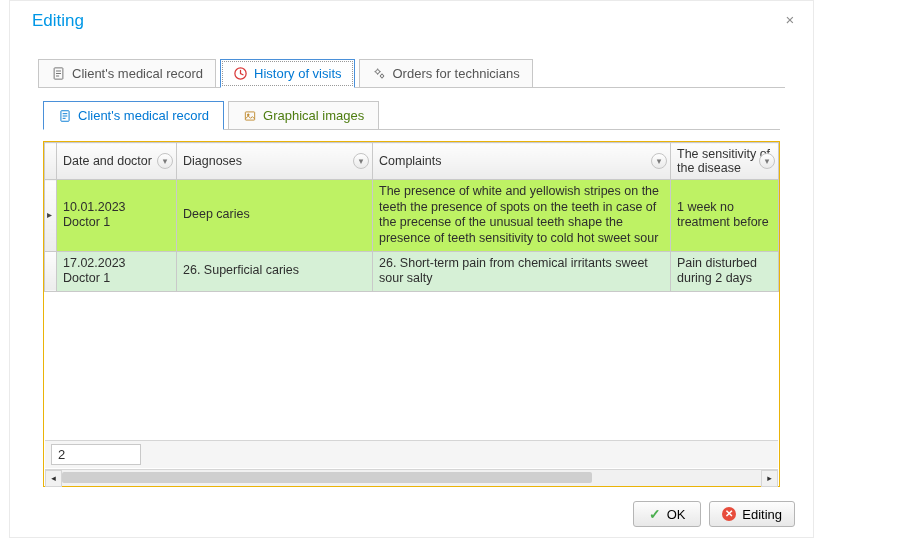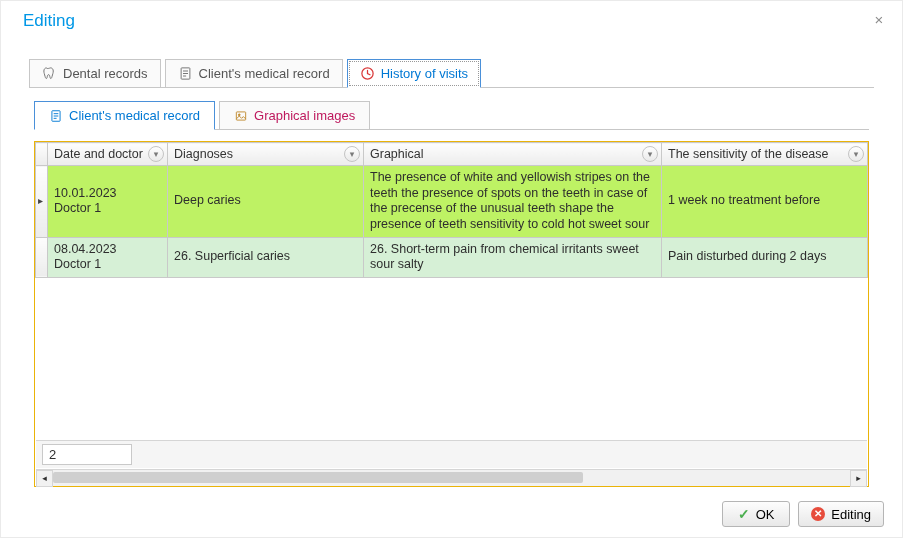--- a/index.html
+++ b/index.html
@@ -9,24 +9,25 @@
     font-size: 13px;
     background: #fff;
     width: 903px;
     height: 538px;
     overflow: hidden;
     position: relative;
     color: #2e2e2e;
   }
   .dialog {
     position: relative;
-    width: 903px;
+    width: 805px;
     height: 538px;
     border: 1px solid #eaeaea;
     background: #fff;
+    margin-left: 9px;
   }
   .titlebar {
     position: relative;
     height: 40px;
     padding: 10px 20px 0 22px;
     color: #0097e6;
     font-size: 17px;
     font-weight: 500;
   }
   .close-x {
@@ -83,21 +84,21 @@
   }
   .subtab {
     display: flex;
     align-items: center;
     padding: 6px 14px;
     margin-right: 4px;
     border: 1px solid #c7c7c7;
     border-bottom: none;
     background: #fafafa;
     cursor: pointer;
-    color: #be185d;
+    color: #4d7c0f;
     gap: 6px;
   }
   .subtab.active {
     background: #fff;
     border: 1px solid #4a90d9;
     border-bottom: 1px solid #fff;
     margin-bottom: -1px;
     color: #0078d4;
   }
   .subtab svg { width: 14px; height: 14px; display: block; }
@@ -239,39 +240,41 @@
 </head>
 <body>
 
 <div class="dialog">
   <div class="titlebar">Editing</div>
   <div class="close-x">×</div>
 
   <div class="tabs">
     <div class="tab">
       <svg viewBox="0 0 24 24" fill="none" stroke="#777" stroke-width="1.6">
-          <path d="M7 3c-2 0-4 2-4 5 0 3 1 5 2 9 .5 2 1 3 2 3s1-2 2-5c.5-1.5 2.5-1.5 3 0 1 3 1 5 2 5s1.5-1 2-3c1-4 2-6 2-9 0-3-2-5-4-5-1.5 0-2.5 1-5 1S8.5 3 7 3z"></path>
-        </svg>
-      <span>Dental records</span>
-    </div>
-    <div class="tab">
-      <svg viewBox="0 0 24 24" fill="none" stroke="#777" stroke-width="1.6">
           <rect x="5" y="3" width="14" height="18" rx="1"></rect>
           <line x1="8" y1="8" x2="16" y2="8"></line>
           <line x1="8" y1="12" x2="16" y2="12"></line>
           <line x1="8" y1="16" x2="13" y2="16"></line>
         </svg>
       <span>Client's medical record</span>
     </div>
     <div class="tab active">
       <svg viewBox="0 0 24 24">
           <circle cx="12" cy="12" r="9" fill="none" stroke="#d93838" stroke-width="2"></circle>
           <path d="M12 7v5l4 2" fill="none" stroke="#d93838" stroke-width="2" stroke-linecap="round"></path>
         </svg>
       <span>History of visits</span>
+    </div>
+    <div class="tab">
+      <svg viewBox="0 0 24 24" fill="none" stroke="#777" stroke-width="1.6">
+          <circle cx="9" cy="9" r="3"></circle>
+          <circle cx="16" cy="16" r="2.5"></circle>
+          <path d="M9 4v2M9 12v2M4 9h2M12 9h2M16 12v1.5M16 18.5V20M12.5 16H14M18 16h1.5"></path>
+        </svg>
+      <span>Orders for technicians</span>
     </div>
   </div>
 
   <div class="subtabs">
     <div class="subtab active">
       <svg viewBox="0 0 24 24" fill="none" stroke="#0078d4" stroke-width="1.6">
           <rect x="5" y="3" width="14" height="18" rx="1"></rect>
           <line x1="8" y1="8" x2="16" y2="8"></line>
           <line x1="8" y1="12" x2="16" y2="12"></line>
           <line x1="8" y1="16" x2="13" y2="16"></line>
@@ -302,21 +305,21 @@
           <th class="rowhead"></th>
           <th>
             <span>Date and doctor</span>
             <span class="funnel">▾</span>
           </th>
           <th>
             <span>Diagnoses</span>
             <span class="funnel">▾</span>
           </th>
           <th>
-            <span>Graphical</span>
+            <span>Complaints</span>
             <span class="funnel">▾</span>
           </th>
           <th>
             <span>The sensitivity of the disease</span>
             <span class="funnel">▾</span>
           </th>
         </tr>
       </thead>
       <tbody>
         <tr class="row-selected">
@@ -325,21 +328,21 @@
             <div>10.01.2023</div>
             <div>Doctor 1</div>
           </td>
           <td>Deep caries</td>
           <td>The presence of white and yellowish stripes on the teeth the presence of spots on the teeth in case of the precense of the unusual teeth shape the presence of teeth sensitivity to cold hot sweet sour</td>
           <td>1 week no treatment before</td>
         </tr>
         <tr class="row-alt">
           <td class="rowhead"></td>
           <td>
-            <div>08.04.2023</div>
+            <div>17.02.2023</div>
             <div>Doctor 1</div>
           </td>
           <td>26. Superficial caries</td>
           <td>26. Short-term pain from chemical irritants sweet sour salty</td>
           <td>Pain disturbed during 2 days</td>
         </tr>
       </tbody>
     </table>
 
     <div class="grid-footer">

